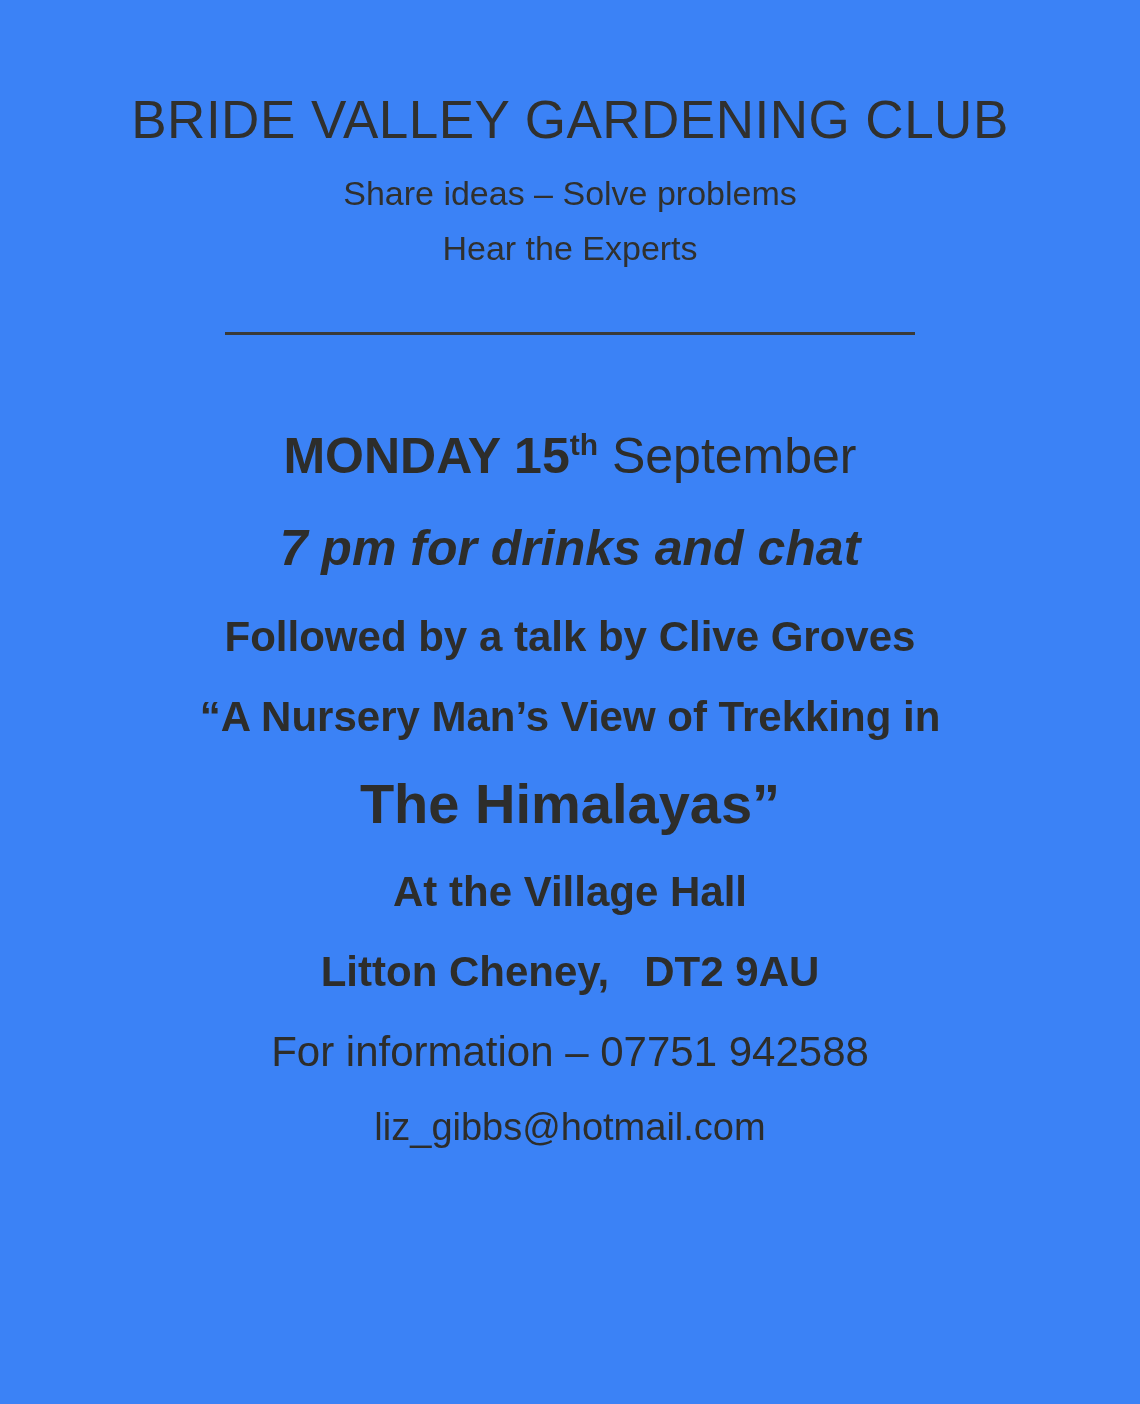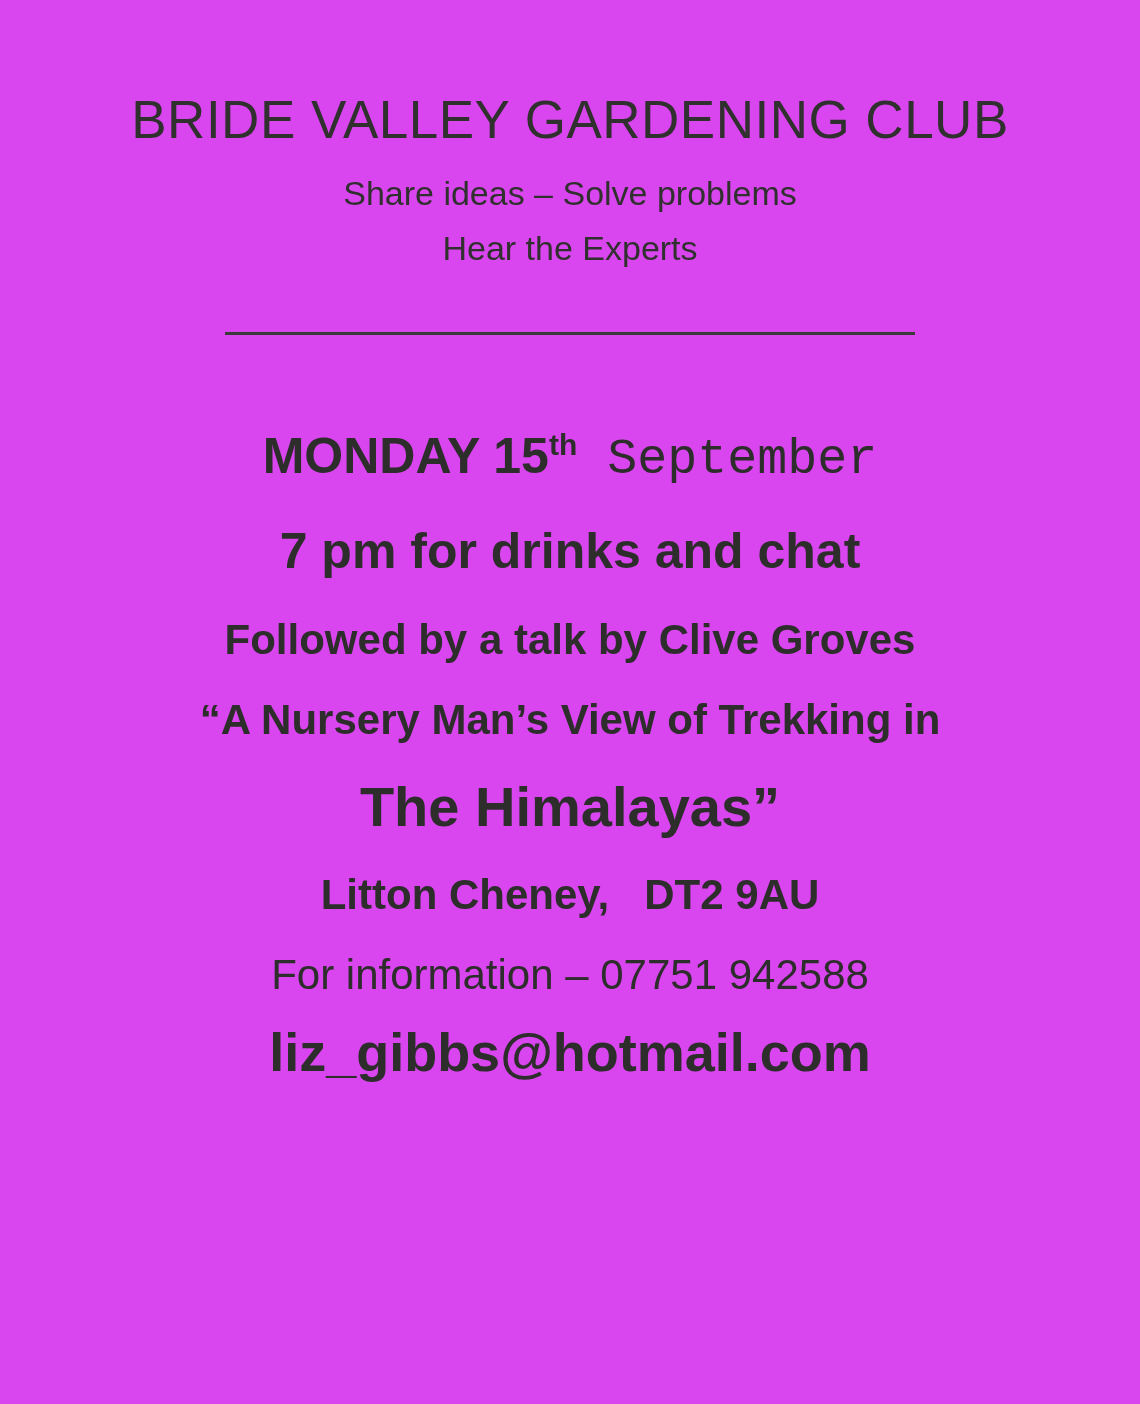--- a/index.html
+++ b/index.html
@@ -11,21 +11,21 @@
     height: 1404px;
     background: #f7f8e3;
     font-family: "Liberation Sans", sans-serif;
     color: #2b2b2b;
     overflow: hidden;
   }
   .poster {
     position: relative;
     width: 1140px;
     height: 1404px;
-    background: #d946ef;
+    background: #3b82f6;
     box-sizing: border-box;
     padding: 70px 90px 40px 90px;
     text-align: center;
   }
   .club-title {
     font-size: 53px;
     letter-spacing: 0.5px;
     font-weight: 400;
     line-height: 1.05;
     margin: 22px 0 0 0;
@@ -65,27 +65,27 @@
     margin: 0;
     color: #2d2d2b;
   }
   .date-line .ordinal {
     font-size: 30px;
     vertical-align: super;
     line-height: 0;
   }
   .date-line .light {
     font-weight: 400;
-    font-family: Liberation Mono, monospace;
   }
   .time-line {
     font-size: 50px;
     font-weight: 600;
     margin: 34px 0 0 0;
     color: #2d2d2b;
+    font-style: italic;
   }
   .talk-by {
     font-size: 42px;
     font-weight: 600;
     margin: 36px 0 0 0;
     color: #2d2d2b;
   }
   .talk-title-1 {
     font-size: 42px;
     font-weight: 600;
@@ -112,23 +112,23 @@
     color: #2d2d2b;
     white-space: pre;
   }
   .info-phone {
     font-size: 42px;
     font-weight: 400;
     margin: 32px 0 0 0;
     color: #2d2d2b;
   }
   .email {
-    font-size: 54px;
-    font-weight: 700;
-    margin: 22px 0 0 0;
+    font-size: 38px;
+    font-weight: 400;
+    margin: 30px 0 0 0;
     color: #2d2d2b;
   }
 </style>
 </head>
 <body>
 
 <div class="poster">
 
   <h1 class="club-title">BRIDE VALLEY GARDENING CLUB</h1>
 
@@ -144,20 +144,21 @@
     <div class="date-line"><span>MONDAY 15</span><span class="ordinal">th</span><span class="light"> September</span></div>
 
     <div class="time-line">7 pm for drinks and chat</div>
 
     <div class="talk-by">Followed by a talk by Clive Groves</div>
 
     <div class="talk-title-1">“A Nursery Man’s View of Trekking in</div>
 
     <div class="talk-title-2">The Himalayas”</div>
 
+    <div class="venue">At the Village Hall</div>
 
     <div class="address">Litton Cheney,   DT2 9AU</div>
 
     <div class="info-phone">For information – 07751 942588</div>
 
     <div class="email">liz_gibbs@hotmail.com</div>
 
   </div>
 </div>
 

